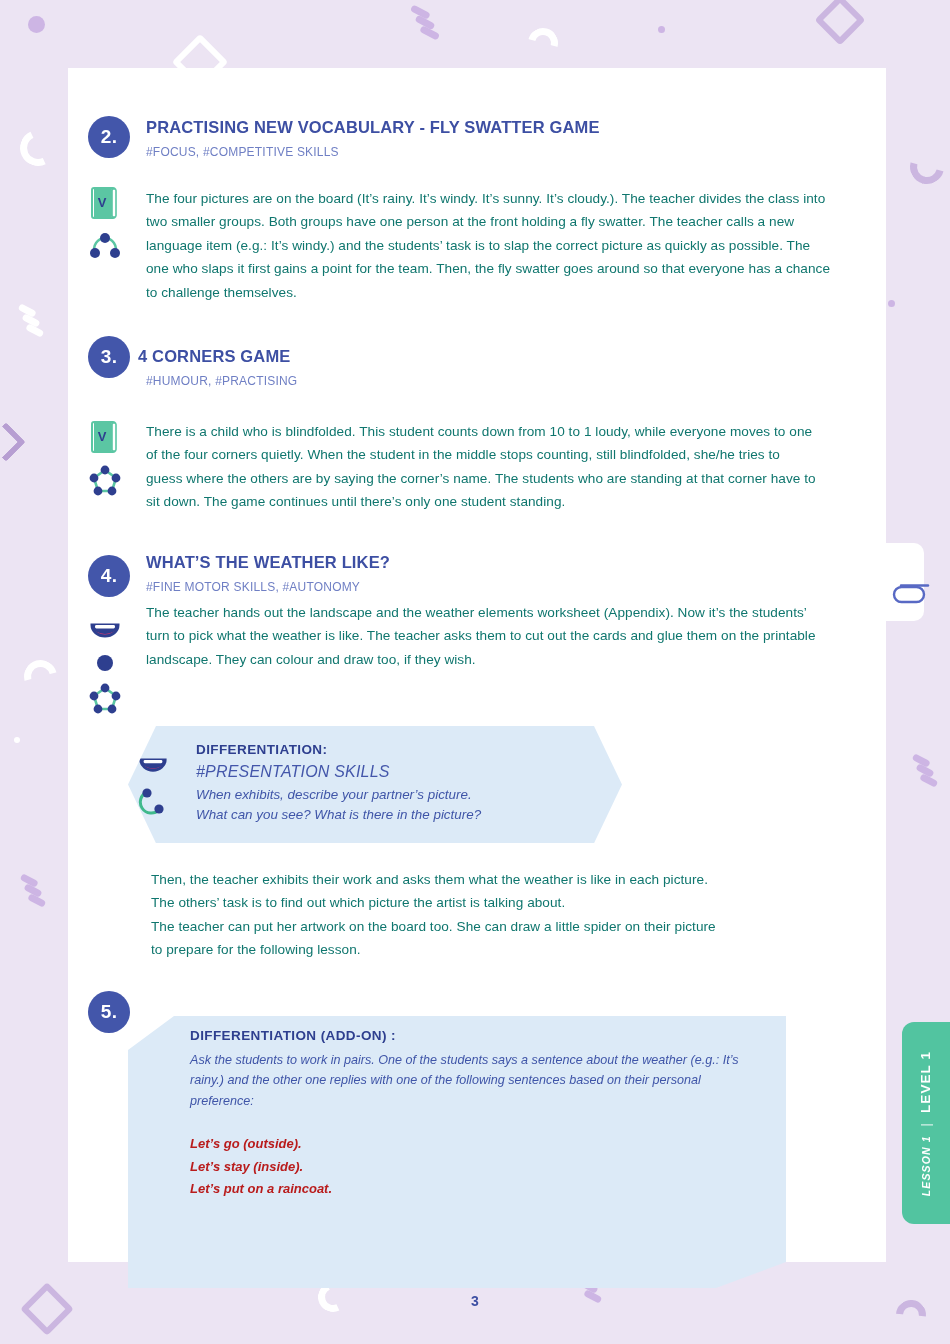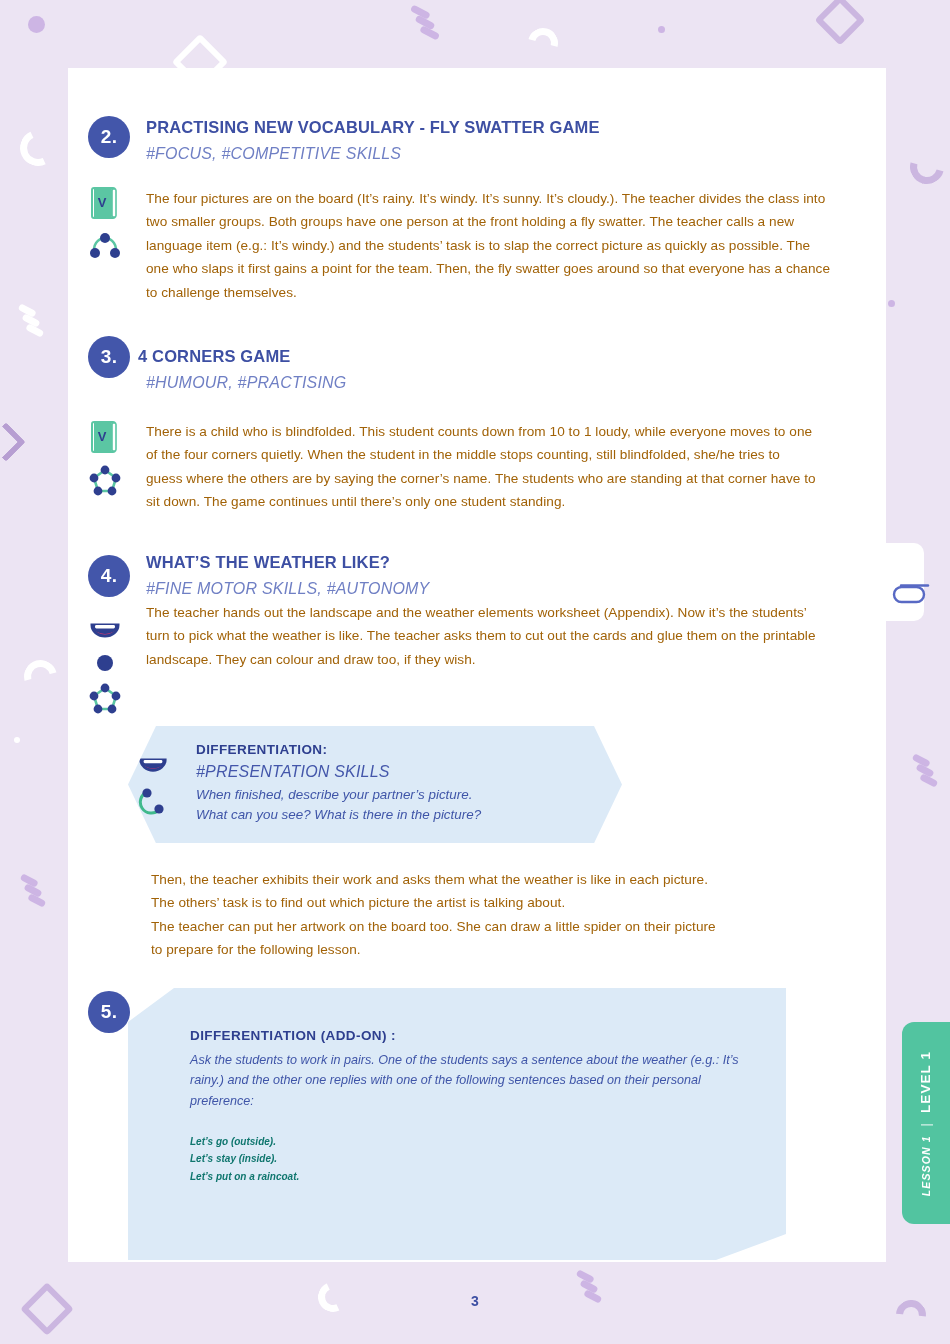--- a/index.html
+++ b/index.html
@@ -140,28 +140,27 @@
 
   .sec-title {
     color: #3d4fa3;
     font-weight: bold;
     font-size: 16.5px;
     letter-spacing: .15px;
     line-height: 1.25;
   }
   .sec-tags {
     color: #6f7fc4;
-    font-style: italic;
-    font-size: 16px;
+    font-size: 12px;
     letter-spacing: .2px;
     margin-top: 5px;
   }
 
   .body-text {
-    color: #a16207;
+    color: #0f766e;
     font-size: 13.6px;
     line-height: 1.72;
     letter-spacing: .05px;
   }
 
   
   .icon-col {
     position: absolute;
     display: flex;
     flex-direction: column;
@@ -172,22 +171,23 @@
   
   .callout-a {
     background: #dceaf7;
     clip-path: polygon(0 50%, 28px 0, calc(100% - 28px) 0, 100% 50%, calc(100% - 28px) 100%, 28px 100%);
     padding: 16px 44px 18px 68px;
     position: relative;
   }
   .callout-b {
     background: #dceaf7;
     clip-path: polygon(0 34px, 46px 0, 100% 0, 100% calc(100% - 26px), calc(100% - 70px) 100%, 0 100%);
-    padding: 40px 40px 26px 62px;
+    padding: 12px 40px 26px 62px;
     position: relative;
+    margin-top: 28px;
   }
 
   .callout-head {
     color: #2e3f8f;
     font-weight: bold;
     font-size: 13.5px;
     letter-spacing: .4px;
   }
   .callout-tag {
     color: #4356aa;
@@ -204,24 +204,24 @@
   }
   .callout-b-body {
     color: #3f55a8;
     font-style: italic;
     font-size: 12.6px;
     line-height: 1.62;
     margin-top: 7px;
   }
   .callout-b-list {
     margin-top: 22px;
-    color: #0f766e;
+    color: #b91c1c;
     font-style: italic;
     font-weight: bold;
-    font-size: 10px;
+    font-size: 13px;
     line-height: 1.72;
   }
 
   .page-num {
     position: absolute;
     left: 0; right: 0;
     top: 1293px;
     text-align: center;
     color: #3d4fa3;
     font-weight: bold;
@@ -378,21 +378,21 @@
         <span>
           <svg width="30" height="30" viewBox="0 0 30 30">
             <path d="M9 6 A11 11 0 1 0 21 24" fill="none" stroke="#3fb98c" stroke-width="3"></path>
             <circle cx="9" cy="7" r="4.6" fill="#2e3f8f"></circle>
             <circle cx="21" cy="23" r="4.6" fill="#2e3f8f"></circle>
           </svg>
         </span>
       </div>
       <div class="callout-head">DIFFERENTIATION:</div>
       <div class="callout-tag">#PRESENTATION SKILLS</div>
-      <div class="callout-line" style="margin-top:4px;"> When finished, describe your partner’s picture.</div>
+      <div class="callout-line" style="margin-top:4px;"> When exhibits, describe your partner’s picture.</div>
       <div class="callout-line">What can you see? What is there in the picture?</div>
     </div>
 
     <div style="position:absolute;left:83px;top:800px;width:700px;">
       <div class="body-text">Then, the teacher exhibits their work and asks them what the weather is like in each picture.</div>
       <div class="body-text">The others’ task is to find out which picture the artist is talking about.</div>
       <div class="body-text">The teacher can put her artwork on the board too. She can draw a little spider on their picture</div>
       <div class="body-text">to prepare for the following lesson.</div>
     </div>
 

